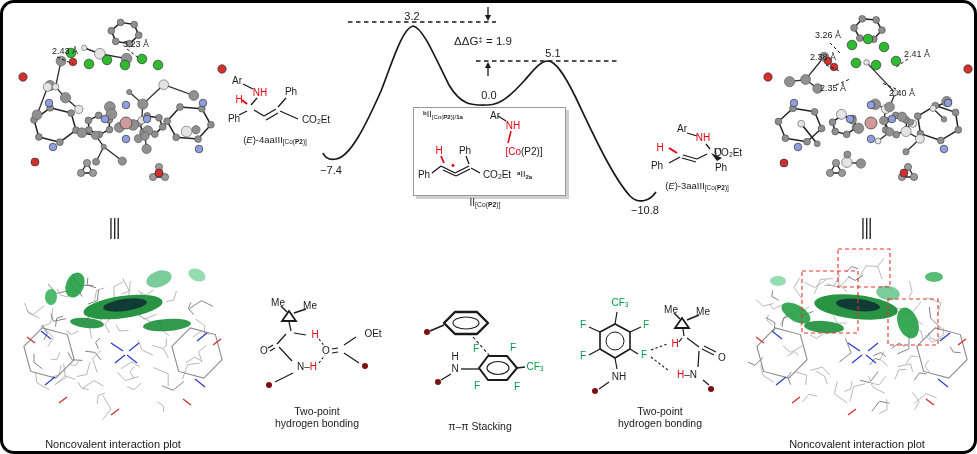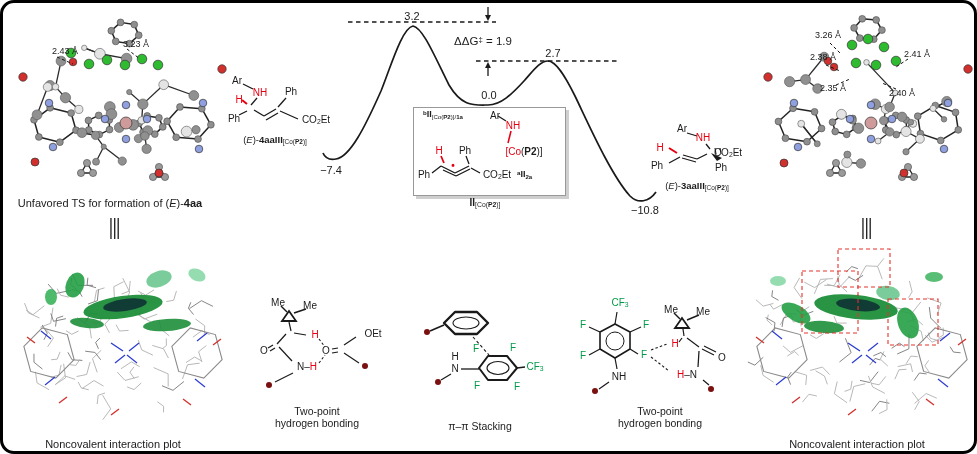--- a/index.html
+++ b/index.html
@@ -15,21 +15,21 @@
   .plabel{font-size:9.5px}
   .tag{font-size:9px}
   .two{font-size:10.5px;text-align:center;line-height:1.2;transform:translateX(-50%)}
   .red{color:#e60012}
   .green{color:#009b48}
   .grayhead{color:#9a9a9a;font-size:11px}
   .equiv{position:absolute;font-size:13px;font-weight:bold;letter-spacing:1px;
     transform:translateX(-50%) scale(0.8,1.7);transform-origin:top center}
   
   .i{font-style:italic}
-  .b{font-weight:700}
+  .b{font-weight:400}
   .r{color:#e60012}
   .g{color:#009b48}
   .sub{font-size:68%;vertical-align:-22%}
   .subb{font-size:68%;vertical-align:-22%;font-weight:700}
   .sup{font-size:68%;vertical-align:38%}
   .supb{font-size:68%;vertical-align:38%;font-weight:700}
   .gsub{font-size:68%;vertical-align:-22%;color:#009b48}
   #int-box{position:absolute;left:410px;top:104px;width:153px;height:89px;background:#fff;
     border:1.2px solid #999;box-shadow:3px 3px 0 #cfcfcf;box-sizing:border-box}
   svg{display:block}
@@ -190,21 +190,20 @@
       <circle cx="40" cy="96" r="3.8" fill="#8fa0e0" stroke="#333" stroke-width="0.7"></circle>
       <circle cx="194" cy="96" r="3.8" fill="#8fa0e0" stroke="#333" stroke-width="0.7"></circle>
       <circle cx="44" cy="140" r="3.8" fill="#8fa0e0" stroke="#333" stroke-width="0.7"></circle>
       <circle cx="190" cy="142" r="3.8" fill="#8fa0e0" stroke="#333" stroke-width="0.7"></circle>
       <circle cx="117" cy="116" r="6" fill="#cf9a9a" stroke="#333" stroke-width="0.7"></circle>
       <line x1="48" y1="50" x2="64" y2="57" stroke="#111" stroke-width="1" stroke-dasharray="3,2.5"></line>
       <line x1="118" y1="42" x2="131" y2="52" stroke="#111" stroke-width="1" stroke-dasharray="3,2.5"></line>
     </svg>
   <div class="lbl dist ctr" style="left:62px;top:44px">2.43 Å</div>
   <div class="lbl dist ctr" style="left:133px;top:37px">3.23 Å</div>
-  <div class="lbl cap ctr" style="left:107px;top:195px"><span>Unfavored TS for formation of (</span><span class="i">E</span><span>)-</span><span class="b">4aa</span></div>
   <div class="equiv" style="left:112px;top:211px">|||</div>
 
   <svg id="mol-ts-right" class="abs" style="left:753px;top:2px" width="222" height="192" viewBox="0 0 222 192">
       <line x1="62.61085696755647" y1="82.45833259189448" x2="61.51530446702968" y2="83.6028816316894" stroke="#2b2b2b" stroke-width="1.3"></line>
       <line x1="129.8411391334448" y1="104.02749017561526" x2="133.58707256416855" y2="101.97167624726828" stroke="#2b2b2b" stroke-width="1.3"></line>
       <line x1="119.21043341496718" y1="99.20613070373038" x2="129.8411391334448" y2="104.02749017561526" stroke="#2b2b2b" stroke-width="1.3"></line>
       <line x1="157.00472406027131" y1="118.65142032249108" x2="154.7140554088798" y2="117.15268093614348" stroke="#2b2b2b" stroke-width="1.3"></line>
       <line x1="33.58830381818528" y1="76.62580548887222" x2="49.556212451133014" y2="74.56230024459622" stroke="#2b2b2b" stroke-width="1.3"></line>
       <line x1="68.14125262929866" y1="51.76626189214738" x2="49.556212451133014" y2="74.56230024459622" stroke="#2b2b2b" stroke-width="1.3"></line>
       <line x1="102.58877097829333" y1="123.23427045333848" x2="96.63638775365452" y2="115.42698542013527" stroke="#2b2b2b" stroke-width="1.3"></line>
@@ -373,21 +372,21 @@
              C530,68 537,58 545,58 C553,58 562,73 572,93 C586,122 608,172 627,193
              C635,201 646,199 653,189" fill="none" stroke="#1a1a1a" stroke-width="1.7"></path>
     <line x1="345" y1="19" x2="493" y2="19" stroke="#1a1a1a" stroke-width="1.4" stroke-dasharray="4.5,3.5"></line>
     <line x1="473" y1="58" x2="617" y2="58" stroke="#1a1a1a" stroke-width="1.4" stroke-dasharray="4.5,3.5"></line>
     <line x1="485" y1="4" x2="485" y2="13" stroke="#1a1a1a" stroke-width="1.3"></line>
     <polygon points="482,12 488,12 485,18" fill="#1a1a1a"></polygon>
     <line x1="485" y1="73" x2="485" y2="64" stroke="#1a1a1a" stroke-width="1.3"></line>
     <polygon points="482,65 488,65 485,59" fill="#1a1a1a"></polygon>
   </svg>
   <div class="lbl en ctr" style="left:409px;top:8px">3.2</div>
-  <div class="lbl en ctr" style="left:550px;top:45px">2.7</div>
+  <div class="lbl en ctr" style="left:550px;top:45px">5.1</div>
   <div class="lbl en ctr" style="left:486px;top:87px">0.0</div>
   <div class="lbl en ctr" style="left:328px;top:162px">−7.4</div>
   <div class="lbl en ctr" style="left:642px;top:202px">−10.8</div>
   <div class="lbl en ctr" style="left:480px;top:33px;font-size:11.5px"><span>ΔΔG</span><span class="sup">‡</span><span> = 1.9</span></div>
 
   <svg class="abs" style="left:205px;top:58px" width="140" height="92" viewBox="205 58 140 92">
     <line x1="240" y1="81" x2="250" y2="86" stroke="#1a1a1a" stroke-width="1.3"></line>
     <line x1="254" y1="95" x2="248" y2="102" stroke="#1a1a1a" stroke-width="1.3"></line>
     <line x1="244" y1="101" x2="239" y2="97" stroke="#e60012" stroke-width="2"></line>
     <line x1="244" y1="108" x2="236" y2="112" stroke="#1a1a1a" stroke-width="1.3"></line>

